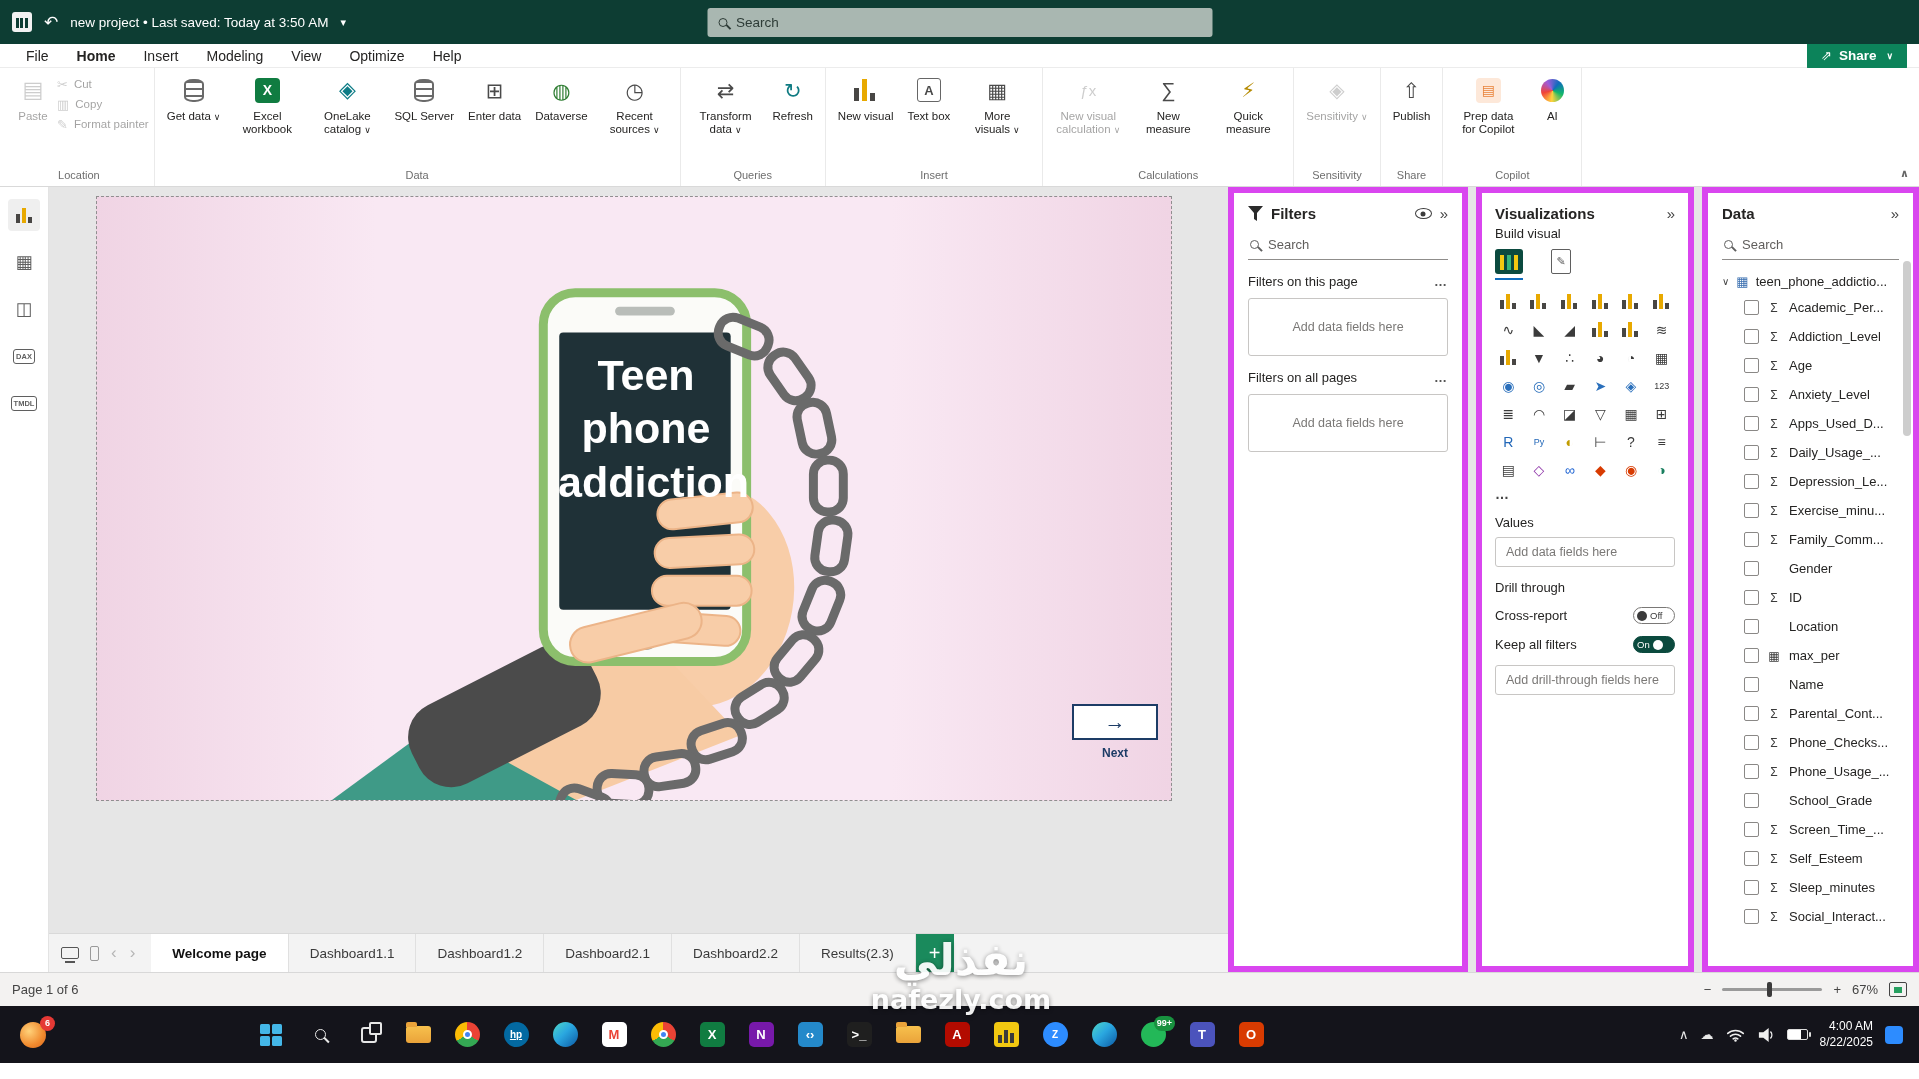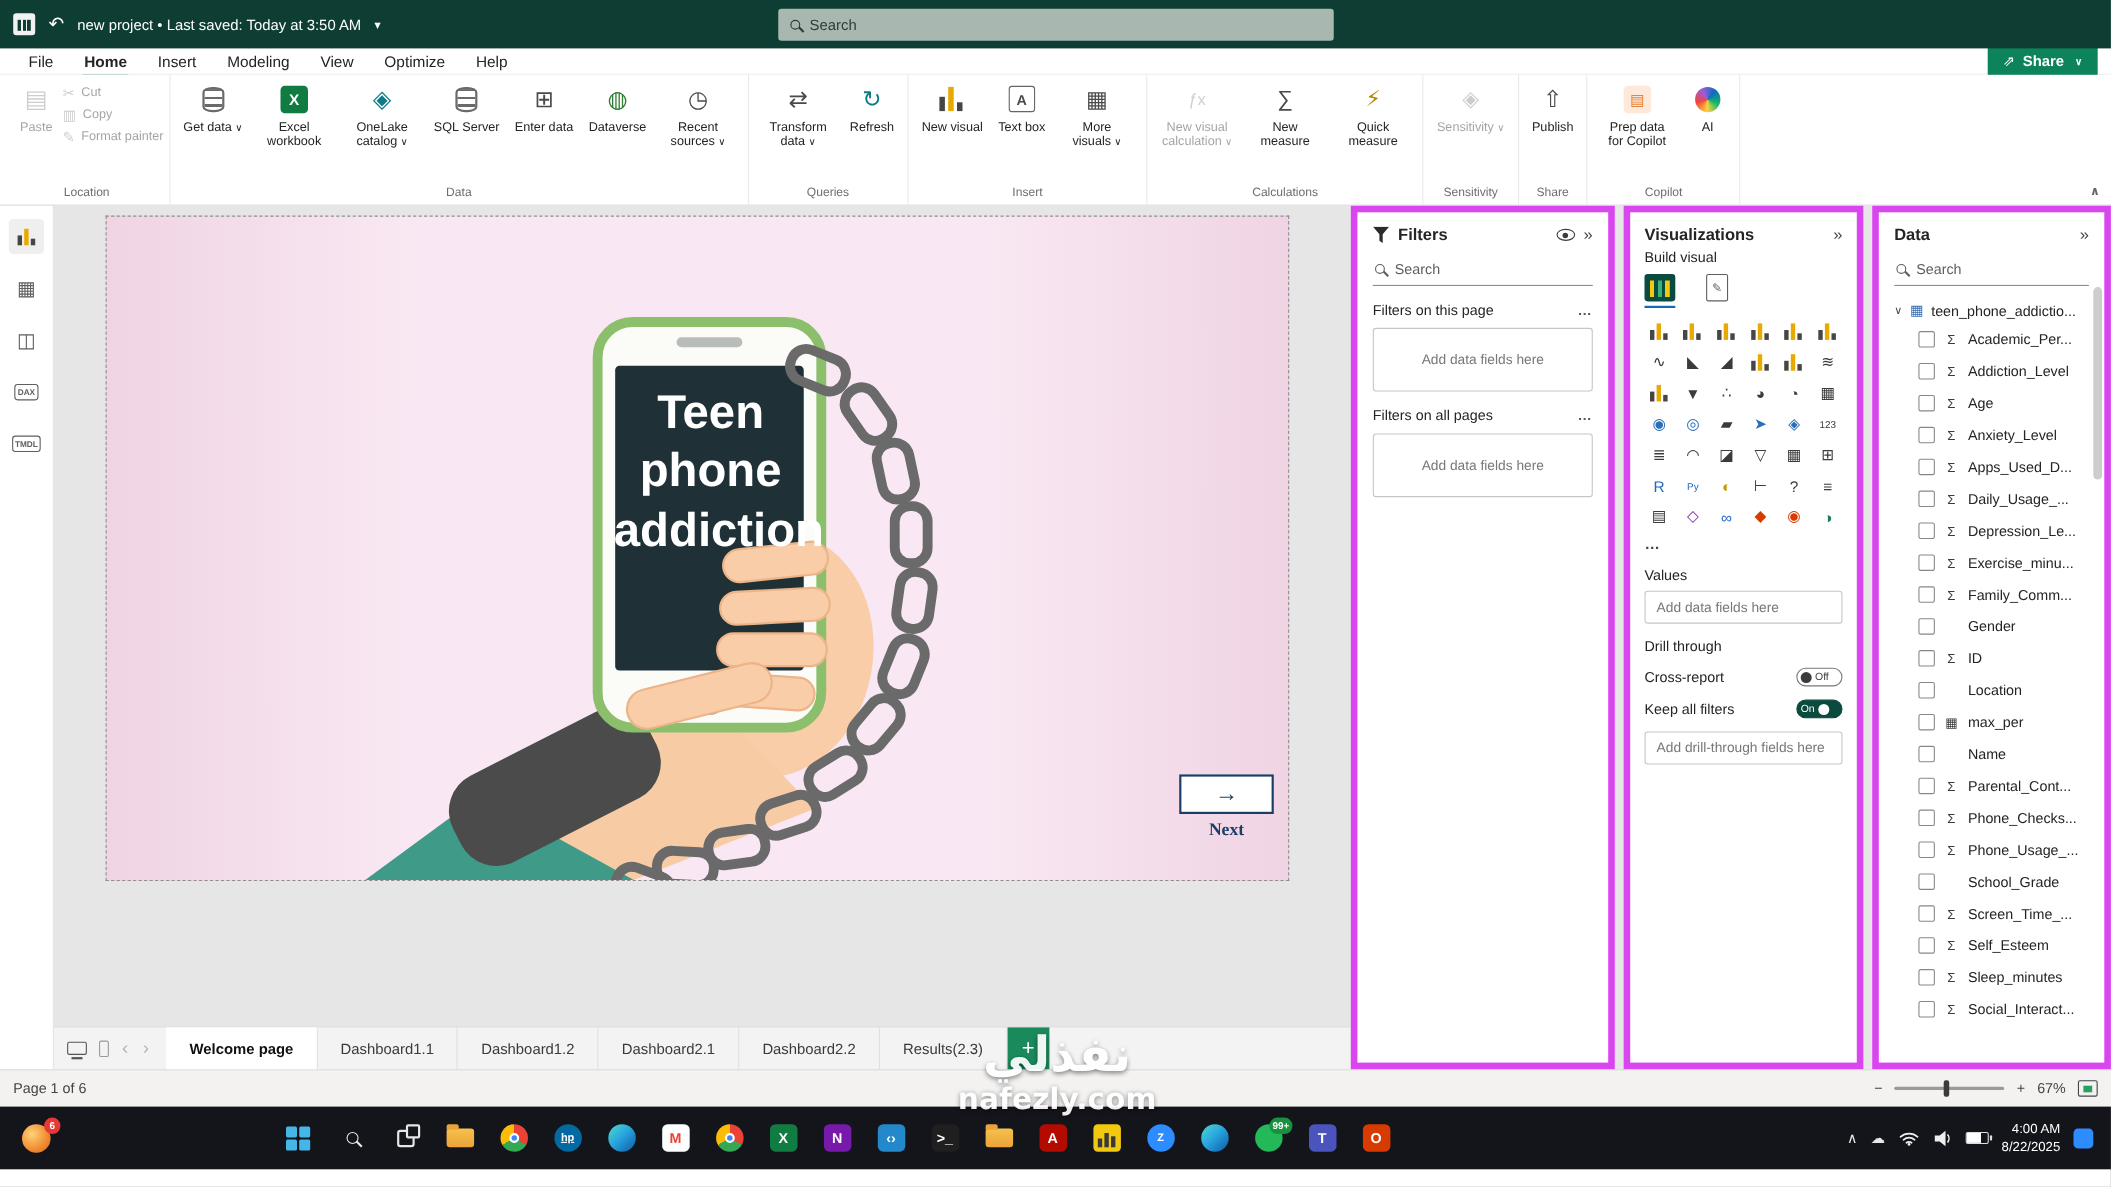--- a/index.html
+++ b/index.html
@@ -77,21 +77,21 @@
       linear-gradient(#484644,#484644) 12px 100%/4px 6px no-repeat; }
 
   .canvas-col { flex:1; display:flex; flex-direction:column; min-width:0; }
   .canvas { position:relative; flex:1; background:#e6e6e6; }
   .report-page { position:absolute; left:47px; top:9px; width:1076px; height:605px; border:1px dashed #8f8f8f;
     background:linear-gradient(90deg,#f0d4e4 0,#f9e8f3 26%,#f9e8f3 74%,#f0d4e4 100%); overflow:hidden; }
   .illus { position:absolute; inset:0; width:100%; height:100%; }
   .phone-text { position:absolute; left:461px; top:152px; width:176px; font-size:43px; font-weight:bold; color:#fff; line-height:1.24; text-align:center; }
   .next-btn { position:absolute; left:975px; top:507px; width:86px; height:36px; background:#fff; border:2px solid #1d3c66; display:flex; align-items:center; justify-content:center; }
   .next-arrow { font-size:21px; font-weight:bold; color:#1d3c66; }
-  .next-label { position:absolute; left:975px; top:549px; width:86px; text-align:center; color:#1d3c66; font-size:16px; font-weight:bold;font-family:Liberation Serif, serif; }
+  .next-label { position:absolute; left:975px; top:549px; width:86px; text-align:center; color:#1d3c66; font-size:12px; font-weight:bold; }
 
   
   .tabsbar { height:39px; background:#f3f3f3; border-top:1px solid #d9d9d9; display:flex; align-items:center; padding-left:12px; gap:11px; }
   .mon { width:18px; height:12px; border:1.6px solid #555; border-radius:2px; position:relative; display:inline-block; }
   .mon::after { content:""; position:absolute; left:50%; bottom:-5px; transform:translateX(-50%); width:10px; height:2px; background:#555; }
   .ph { width:9px; height:15px; border:1.6px solid #999; border-radius:2px; display:inline-block; }
   .tab-nav { color:#b5b5b5; font-size:17px; padding:0 1px; }
   .ptabs { display:flex; height:100%; margin-left:4px; }
   .ptab { display:flex; align-items:center; padding:0 21px; font-size:13.5px; color:#3a3a3a; border-right:1px solid #e0e0e0; white-space:nowrap; }
   .ptab.active { background:#fff; color:#111; font-weight:bold; }

